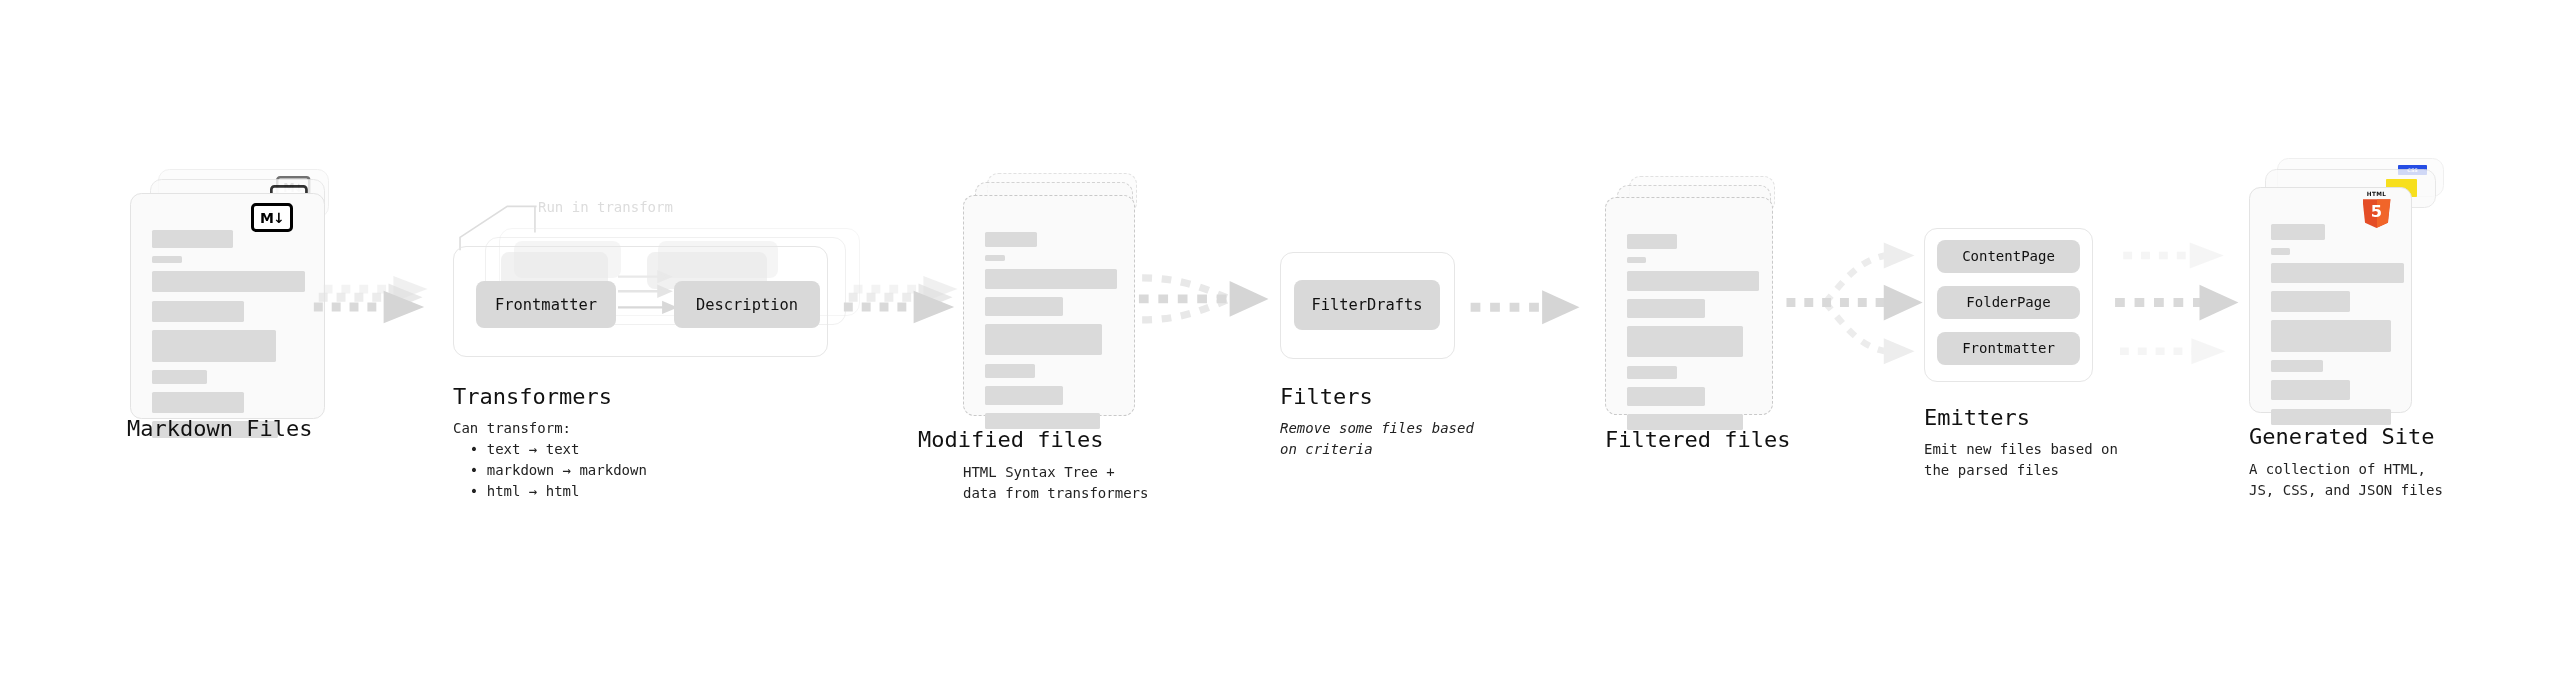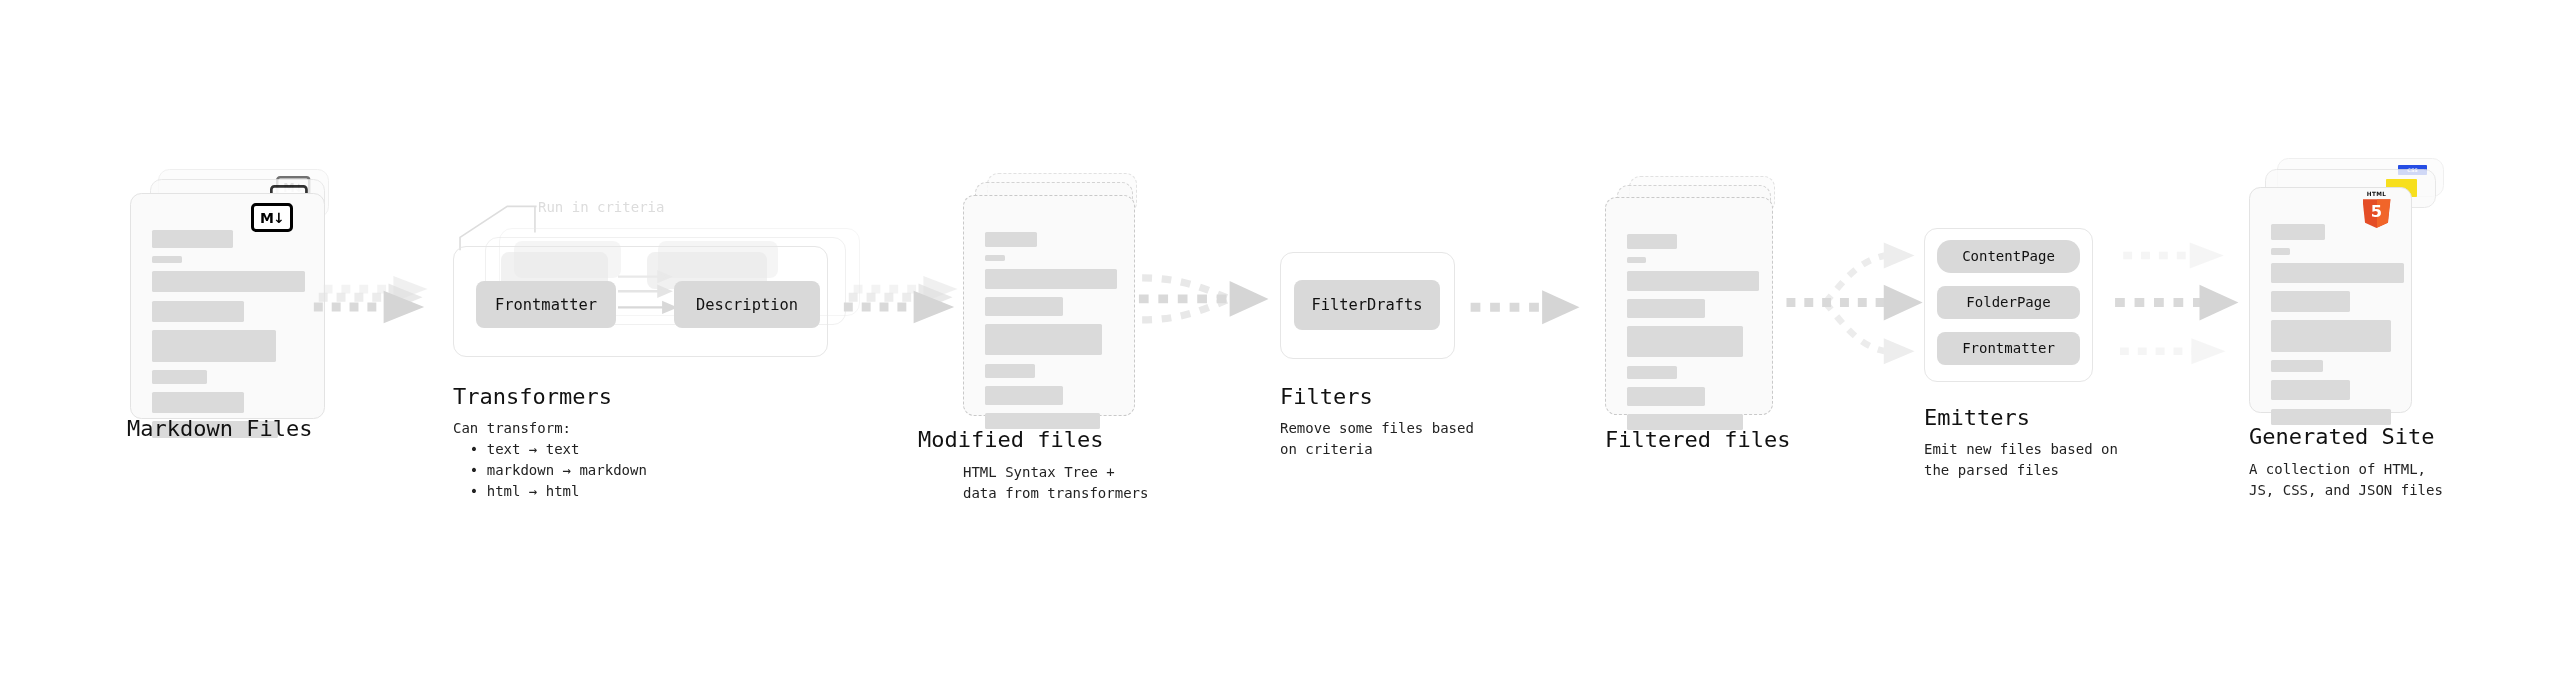--- a/index.html
+++ b/index.html
@@ -140,21 +140,21 @@
     <polygon points="92,28 142,48 92,68"></polygon>
   </g>
 </svg>
 
 <div class="stage">
 
   <svg style="left:455px;top:195px;" width="98" height="57" viewBox="0 0 120 70">
     <path d="M6 68 L6 52 L64 14 L100 14" fill="none" stroke="#dddddd" stroke-width="2"></path>
     <path d="M98 14 L98 46" fill="none" stroke="#dddddd" stroke-width="2"></path>
   </svg>
-  <div class="ghostlabel" style="left:538px;top:199px;">Run in criteria</div>
+  <div class="ghostlabel" style="left:538px;top:199px;">Run in transform</div>
 
   <div class="groupbox" style="left:499px;top:228px;width:361px;height:88px;opacity:.4;"></div>
   <div class="chip ghost" style="left:514px;top:241px;width:107px;height:37px;opacity:.45;"></div>
   <div class="chip ghost" style="left:658px;top:241px;width:120px;height:37px;opacity:.45;"></div>
 
   <div class="groupbox" style="left:485px;top:237px;width:361px;height:88px;opacity:.6;"></div>
   <div class="chip ghost" style="left:501px;top:252px;width:107px;height:37px;opacity:.6;"></div>
   <div class="chip ghost" style="left:647px;top:252px;width:120px;height:37px;opacity:.6;"></div>
 
   <div class="groupbox" style="left:453px;top:246px;width:375px;height:111px;"></div>
@@ -227,21 +227,21 @@
     <path d="M10 74 C 60 74, 88 60, 118 48"></path>
   </g>
   <line x1="6" y1="48" x2="120" y2="48" stroke="#d9d9d9" stroke-width="11" stroke-dasharray="12 12"></line>
   <polygon points="118,26 166,48 118,70" fill="#d5d5d5"></polygon>
 </svg>
 
 <div class="stage">
   <div class="groupbox" style="left:1280px;top:252px;width:175px;height:107px;"></div>
   <div class="chip" style="left:1294px;top:280px;width:146px;height:50px;">FilterDrafts</div>
   <div class="title" style="left:1280px;top:384px;">Filters</div>
-  <div class="subtitle" style="left:1280px;top:418px;">Remove some files based
+  <div class="subtitle" style="left:1280px;top:418px;font-style:italic;">Remove some files based
 on criteria</div>
 </div>
 
 <svg style="left:1469px;top:286px;" width="130" height="49" viewBox="0 0 160 60">
   <line x1="2" y1="26" x2="92" y2="26" stroke="#d9d9d9" stroke-width="11" stroke-dasharray="12 12"></line>
   <polygon points="90,5 136,26 90,47" fill="#d5d5d5"></polygon>
 </svg>
 
 <div class="stage">
   <div class="doccard">
@@ -269,21 +269,21 @@
     <path d="M56 82 C 78 108, 96 136, 130 142"></path>
   </g>
   <line x1="8" y1="82" x2="130" y2="82" stroke="#d9d9d9" stroke-width="11" stroke-dasharray="11 11"></line>
   <polygon points="128,60 176,82 128,104" fill="#d5d5d5"></polygon>
   <polygon points="128,8 166,24 128,40" fill="#ededed"></polygon>
   <polygon points="128,126 166,142 128,158" fill="#ededed"></polygon>
 </svg>
 
 <div class="stage">
   <div class="groupbox" style="left:1924px;top:228px;width:169px;height:154px;"></div>
-  <div class="chip" style="left:1937px;top:240px;width:143px;height:32.5px;font-size:14px;border-radius:14px;">ContentPage</div>
+  <div class="chip" style="left:1937px;top:240px;width:143px;height:32.5px;font-size:14px;">ContentPage</div>
   <div class="chip" style="left:1937px;top:286px;width:143px;height:32.5px;font-size:14px;">FolderPage</div>
   <div class="chip" style="left:1937px;top:332px;width:143px;height:32.5px;font-size:14px;">Frontmatter</div>
   <div class="title" style="left:1924px;top:405px;">Emitters</div>
   <div class="subtitle" style="left:1924px;top:439px;">Emit new files based on
 the parsed files</div>
 </div>
 
 <svg style="left:2105px;top:236px;" width="163" height="138" viewBox="0 0 200 170">
   <g opacity=".5">
     <line x1="22" y1="24" x2="106" y2="24" stroke="#ececec" stroke-width="9" stroke-dasharray="11 11"></line>

